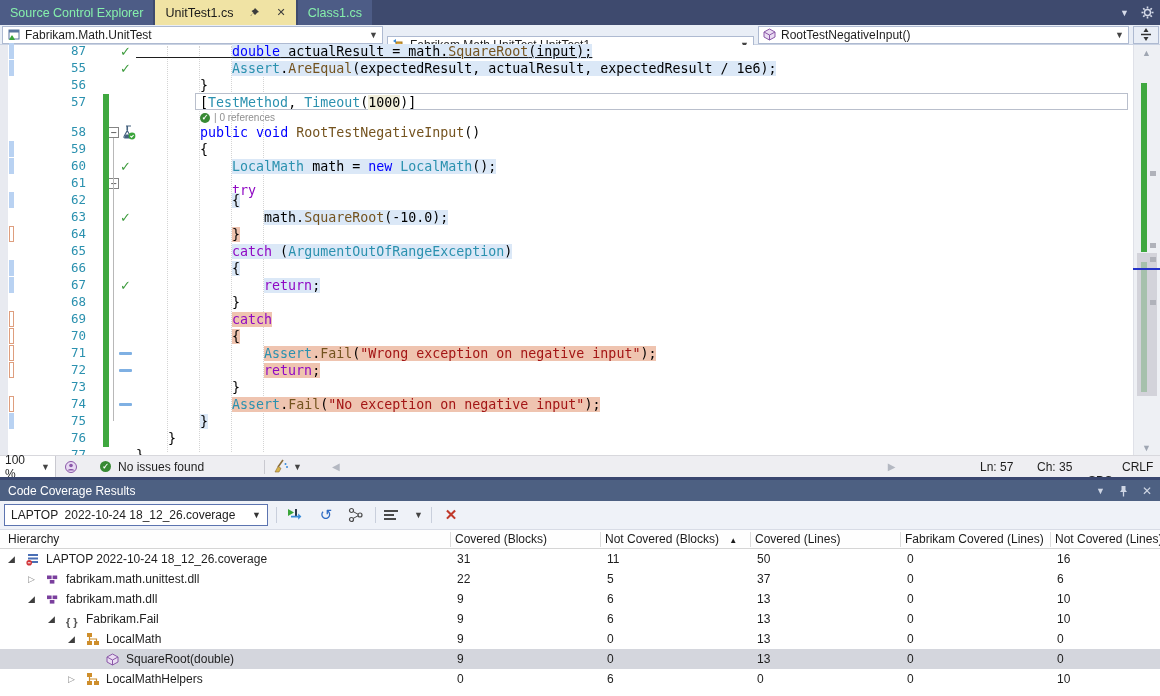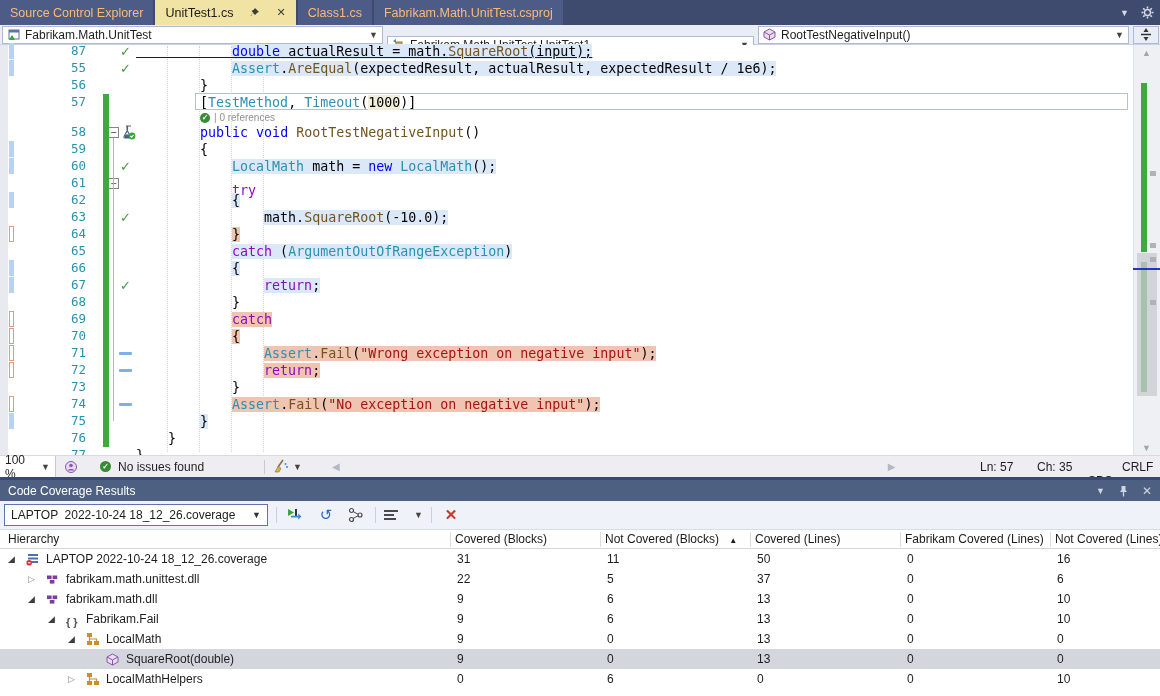--- a/index.html
+++ b/index.html
@@ -4,21 +4,21 @@
 <style>
   html,body{margin:0;padding:0;background:#9aa3b8;}
   *{box-sizing:border-box;}
   #app{position:relative;width:1160px;height:696px;background:#fff;overflow:hidden;
        font-family:"Liberation Sans",sans-serif;font-size:12px;color:#1e1e1e;}
   .abs{position:absolute;}
 
   
   #tabbar{left:0;top:0;width:1160px;height:25px;background:#3e4a6e;display:flex;align-items:stretch;}
   .tab{display:flex;align-items:center;gap:6px;padding:0 10px;margin-right:2px;
-       background:#4d5c86;color:#fdba74;font-size:12.5px;white-space:nowrap;cursor:default;}
+       background:#4d5c86;color:#86efac;font-size:12.5px;white-space:nowrap;cursor:default;}
   .tab.active{background:#f0e3a4;color:#1a1a1a;gap:16px;}
   .tab .tclose{font-size:11px;line-height:1;color:#3c3c3c;}
   .tabbar-right{position:absolute;right:6px;top:0;height:25px;display:flex;align-items:center;gap:12px;color:#d7dcea;}
 
   
   #navbar{left:0;top:25px;width:1160px;height:20px;background:#e9eef6;border-bottom:1px solid #c9d2e2;display:flex;align-items:center;}
   .combo{height:18px;margin:0 2px;background:#fff;border:1px solid #aebad1;display:flex;align-items:center;padding:0 4px;gap:5px;position:relative;}
   .combo .arrow{margin-left:auto;color:#444;font-size:9px;}
   .combo .clabel{white-space:nowrap;overflow:hidden;}
   #split-btn{width:26px;height:18px;background:#e9eef6;border:1px solid #aebad1;display:flex;align-items:center;justify-content:center;margin-left:2px;}
@@ -94,23 +94,20 @@
       </div>
       <div class="tab active">
         <span>UnitTest1.cs</span>
         <svg width="11" height="11" viewBox="0 0 11 11">
           <path d="M5 1l4 4-1.5.5L5 8 3 6 1 9 .5 8.5 3.5 6 1.5 4 4 2.5z" fill="#3c3c3c"></path>
         </svg>
         <span class="tclose">✕</span>
       </div>
       <div class="tab">
         <span>Class1.cs</span>
-      </div>
-      <div class="tab">
-        <span>Fabrikam.Math.UnitTest.csproj</span>
       </div>
     </div>
   <div class="tabbar-right abs" style="right:6px;top:0;">
     <span style="font-size:9px;">▼</span>
     <svg width="13" height="13" viewBox="0 0 13 13">
       <circle cx="6.5" cy="6.5" r="3" fill="none" stroke="#d7dcea" stroke-width="1.4"></circle>
       <g stroke="#d7dcea" stroke-width="1.6">
         <line x1="6.5" y1="0.5" x2="6.5" y2="2.5"></line>
           <line x1="6.5" y1="10.5" x2="6.5" y2="12.5"></line>
         <line x1="0.5" y1="6.5" x2="2.5" y2="6.5"></line>

